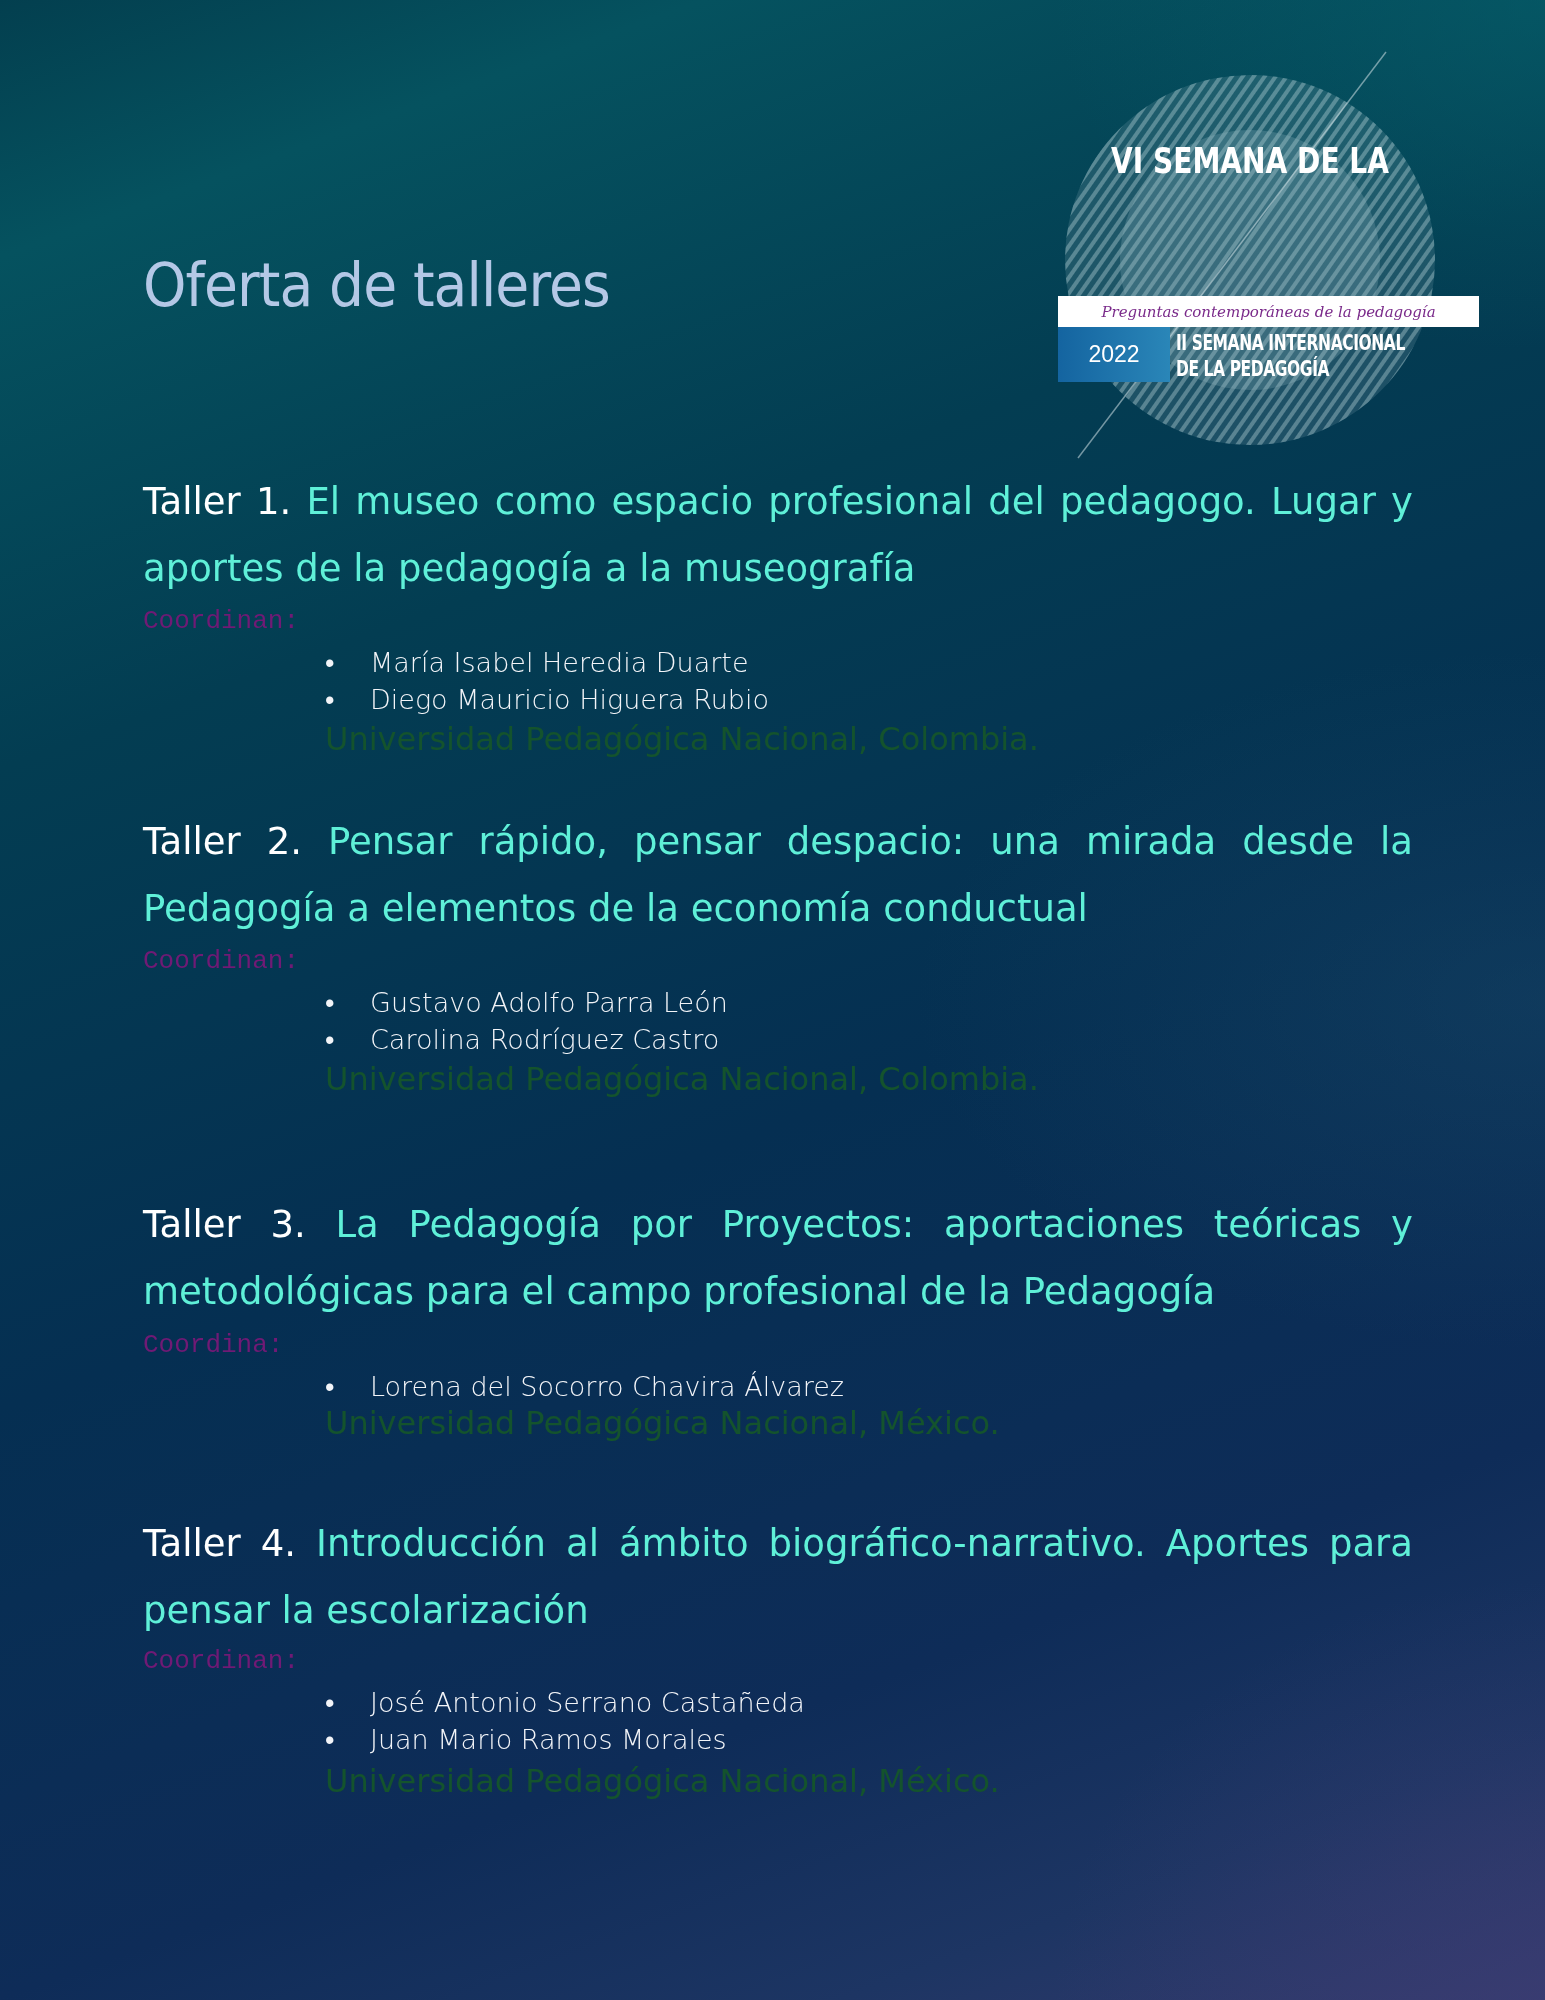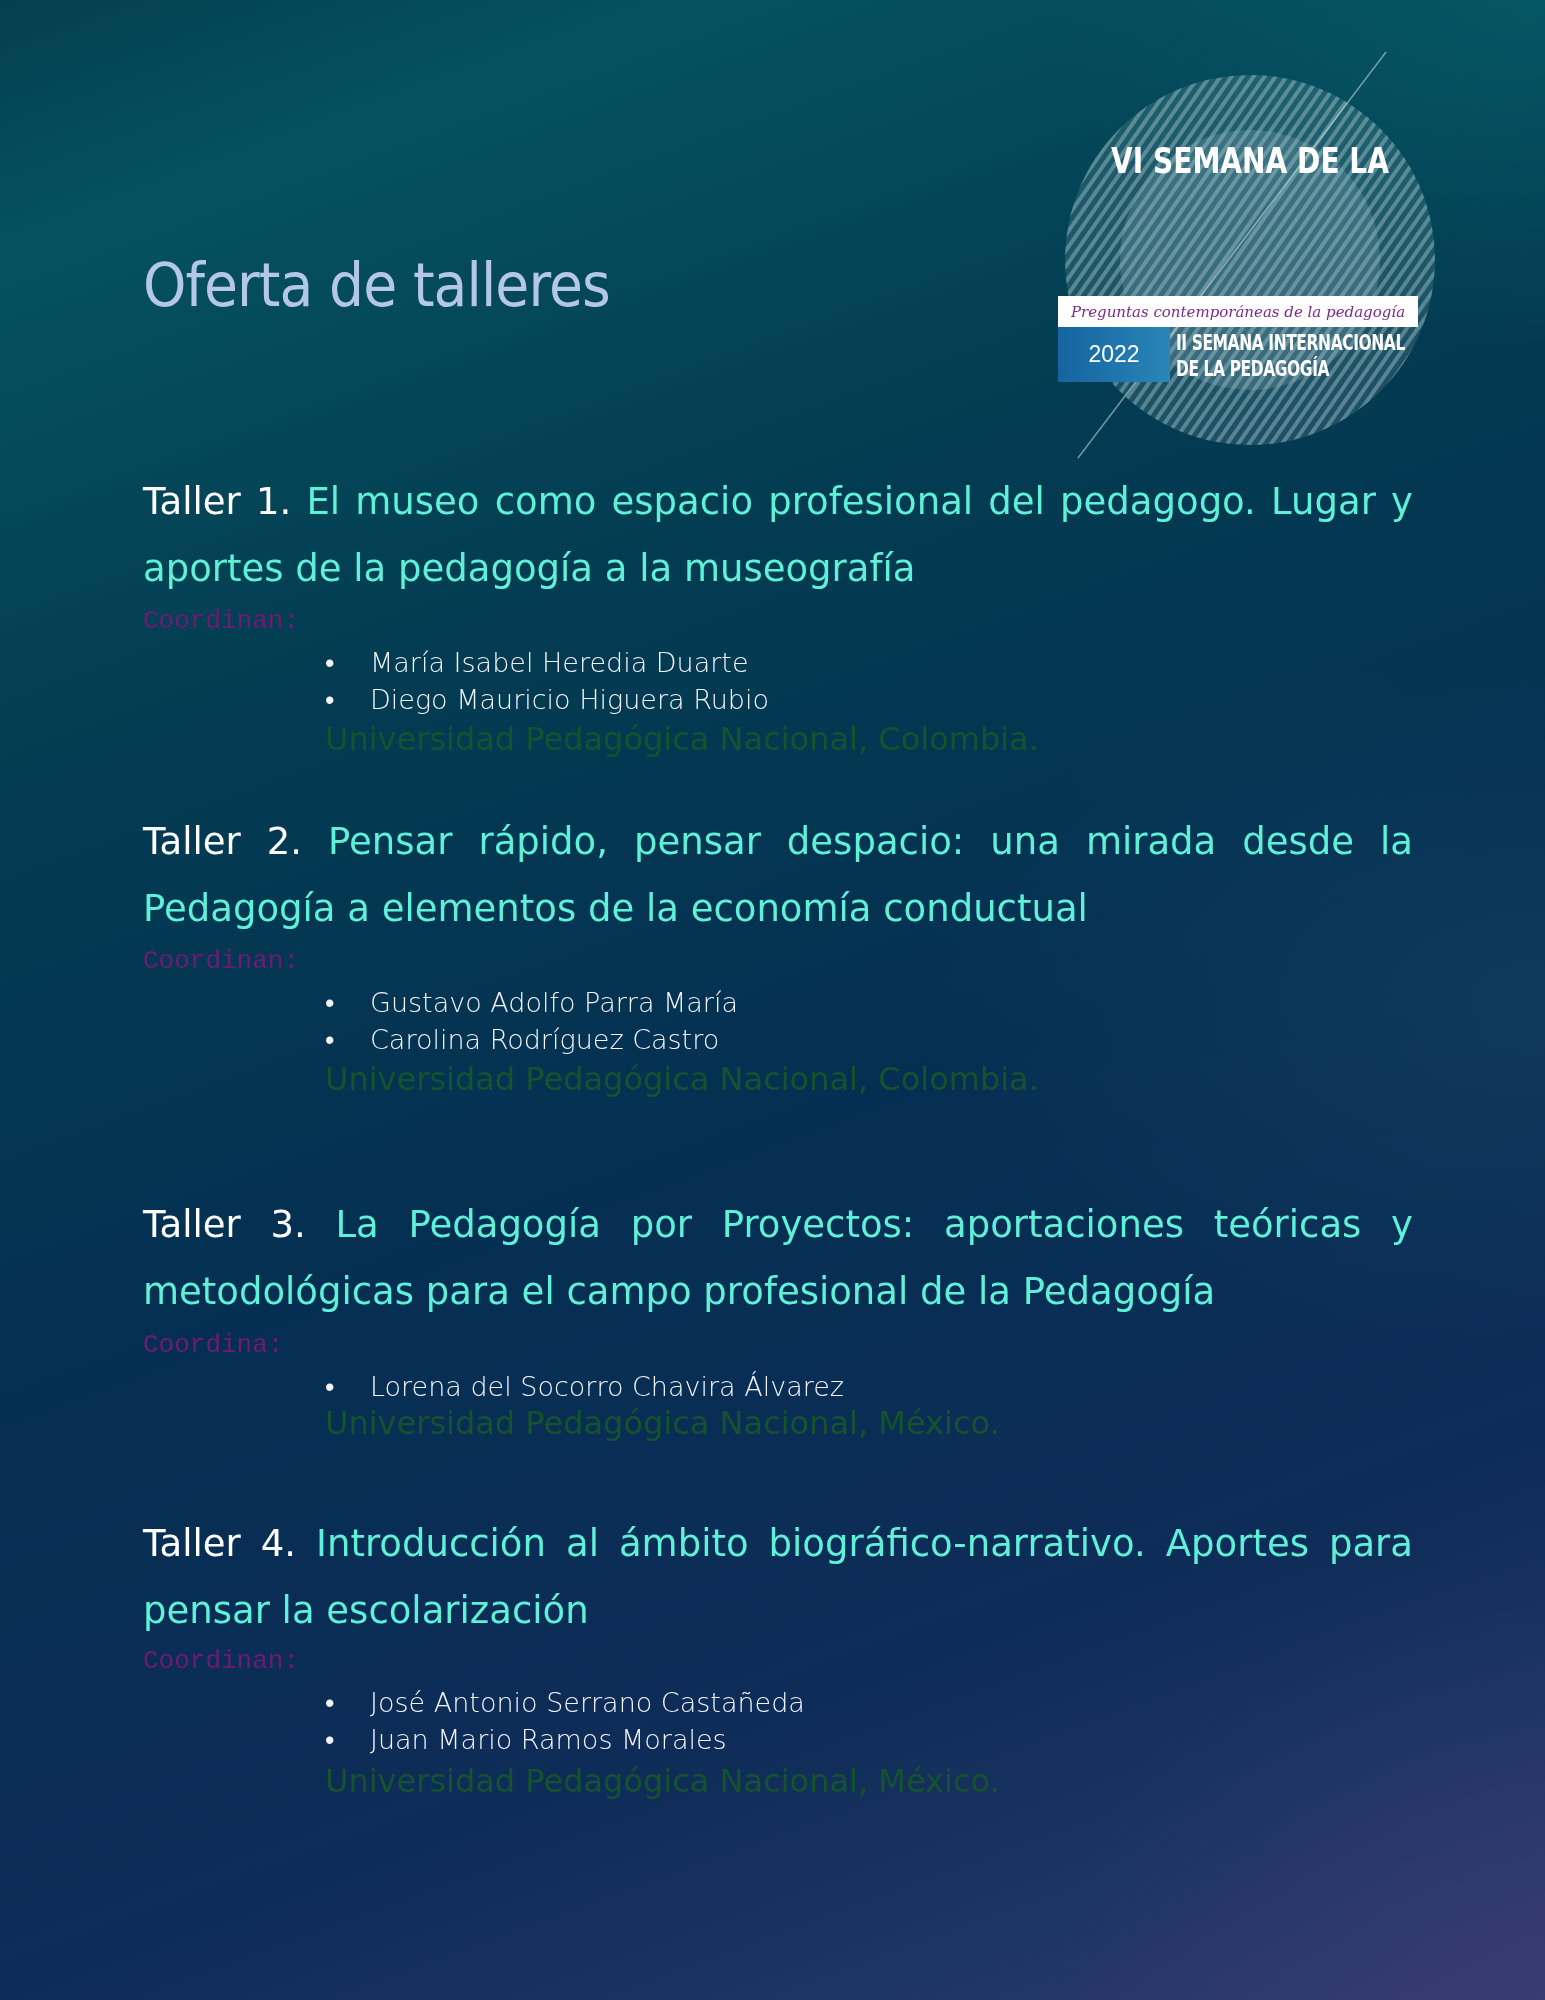--- a/index.html
+++ b/index.html
@@ -23,21 +23,21 @@
     position: absolute; left: 0; top: 90px; width: 400px; text-align: center;
     font-family: "DejaVu Sans", sans-serif; font-weight: bold; font-size: 36px;
     letter-spacing: 0px; transform: scaleX(0.78); transform-origin: center; color: #fff;
   }
   .logo-script {
     position: absolute; left: 0; top: 135px; width: 400px; text-align: center;
     font-family: "DejaVu Serif", serif; font-style: italic; font-size: 70px; color: #fff;
     letter-spacing: 1px;
   }
   .logo-band {
-    position: absolute; left: 8px; top: 246px; width: 360px; height: 31px; background: #ffffff;
+    position: absolute; left: 8px; top: 246px; width: 421px; height: 31px; background: #ffffff;
     display: flex; align-items: center; justify-content: center;
   }
   .logo-band span {
     font-family: "DejaVu Serif", serif; font-style: italic; font-size: 15px; color: #7a2a8a;
     white-space: nowrap;
   }
   .logo-year {
     position: absolute; left: 8px; top: 277px; width: 112px; height: 55px;
     background: linear-gradient(90deg, #1464a0, #2a86b8);
     display: flex; align-items: center; justify-content: center;
@@ -119,21 +119,21 @@
     <li><span class="bullet">•</span><span>María Isabel Heredia Duarte</span></li>
     <li><span class="bullet">•</span><span>Diego Mauricio Higuera Rubio</span></li>
   </ul>
   <div class="university" style="top:252px;">Universidad Pedagógica Nacional, Colombia.</div>
 </section>
 
 <section class="taller" style="top:808px;">
   <h2 class="taller-heading"><span class="taller-num">Taller 2.</span> <span>Pensar rápido, pensar despacio: una mirada desde la Pedagogía a elementos de la economía conductual</span></h2>
   <div class="coord-label" style="top:138px;">Coordinan:</div>
   <ul class="coord-list" style="top:176px;">
-    <li><span class="bullet">•</span><span>Gustavo Adolfo Parra María</span></li>
+    <li><span class="bullet">•</span><span>Gustavo Adolfo Parra León</span></li>
     <li><span class="bullet">•</span><span>Carolina Rodríguez Castro</span></li>
   </ul>
   <div class="university" style="top:252px;">Universidad Pedagógica Nacional, Colombia.</div>
 </section>
 
 <section class="taller" style="top:1191px;">
   <h2 class="taller-heading"><span class="taller-num">Taller 3.</span> <span>La Pedagogía por Proyectos: aportaciones teóricas y metodológicas para el campo profesional de la Pedagogía</span></h2>
   <div class="coord-label" style="top:139px;">Coordina:</div>
   <ul class="coord-list" style="top:177px;">
     <li><span class="bullet">•</span><span>Lorena del Socorro Chavira Álvarez</span></li>

